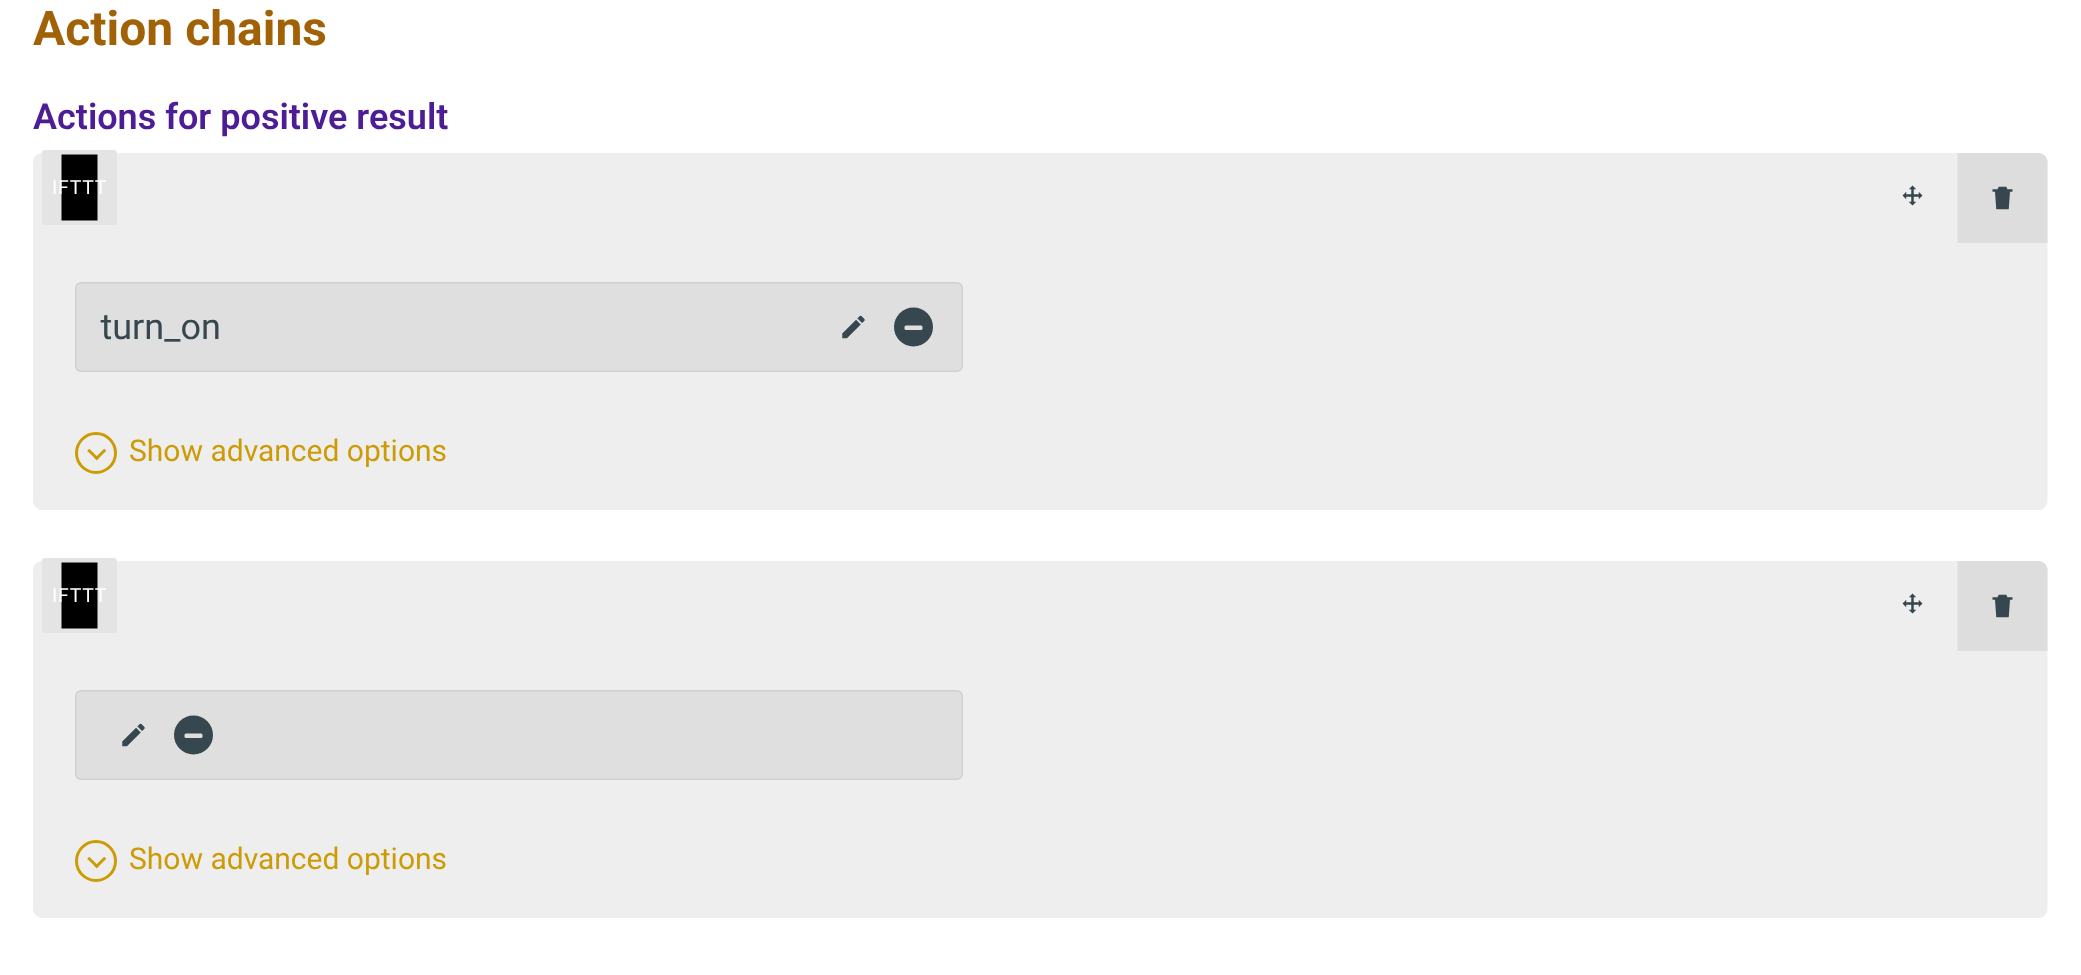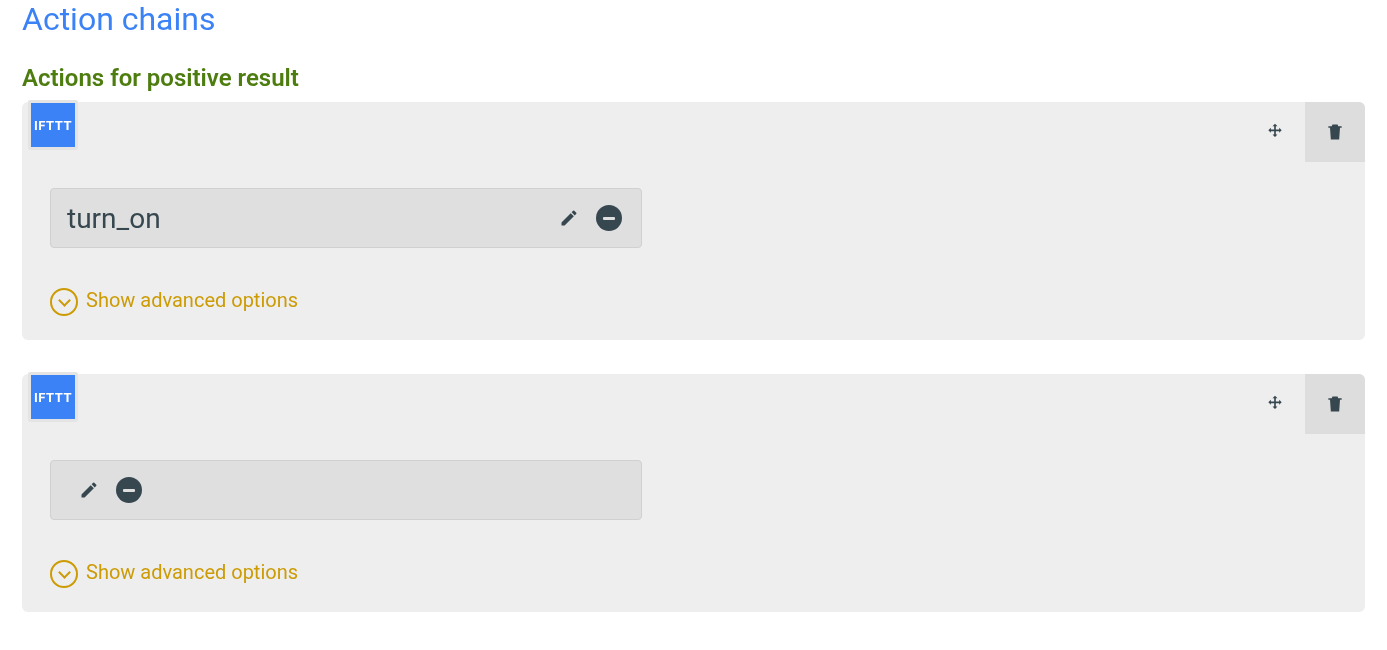--- a/index.html
+++ b/index.html
@@ -5,28 +5,28 @@
   * { box-sizing: border-box; }
   body {
     margin: 0;
     padding: 0 22px;
     background: #ffffff;
     font-family: "Segoe UI", Roboto, "Helvetica Neue", Arial, sans-serif;
     color: #37474f;
     width: 1387px;
   }
   .page-title {
-    color: #3b82f6;
+    color: #a16207;
     font-size: 32px;
-    font-weight: 400;
+    font-weight: 700;
     margin: 0 0 26px 0;
     padding-top: 0;
   }
   .subsection-title {
-    color: #4d7c0f;
+    color: #4c1d95;
     font-size: 24px;
     font-weight: 600;
     margin: 16px 0 10px 0;
   }
   .action-card {
     position: relative;
     background: #eeeeee;
     border-radius: 6px;
     padding: 16px 0 24px 0;
     margin-bottom: 34px;
@@ -37,26 +37,26 @@
     left: 6px;
     width: 50px;
     height: 50px;
     background: #e4e4e4;
     border-radius: 2px;
     display: flex;
     align-items: center;
     justify-content: center;
   }
   .service-badge-inner {
-    width: 44px;
+    width: 24px;
     height: 44px;
-    background: #3b82f6;
+    background: #000000;
     color: #fff;
     font-size: 13px;
-    font-weight: 700;
+    font-weight: 400;
     display: flex;
     align-items: center;
     justify-content: center;
     letter-spacing: 0.5px;
   }
   .card-top-actions {
     position: absolute;
     top: 0;
     right: 0;
     display: flex;
@@ -86,21 +86,21 @@
     height: 60px;
     background: #dfdfdf;
     border: 1px solid #d0d0d0;
     border-radius: 4px;
     display: flex;
     align-items: center;
     padding: 0 14px 0 16px;
   }
   .action-name-text {
     flex: 1;
-    font-size: 28px;
+    font-size: 24px;
     color: #37474f;
   }
   .row-icon-btn {
     width: 36px;
     height: 36px;
     display: flex;
     align-items: center;
     justify-content: center;
     cursor: pointer;
     margin-left: 4px;

